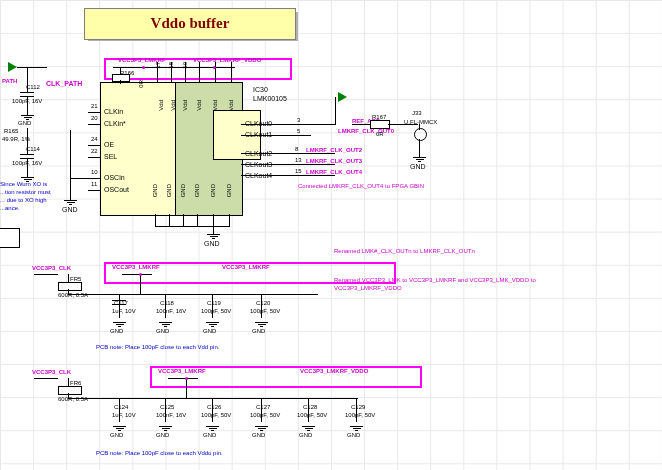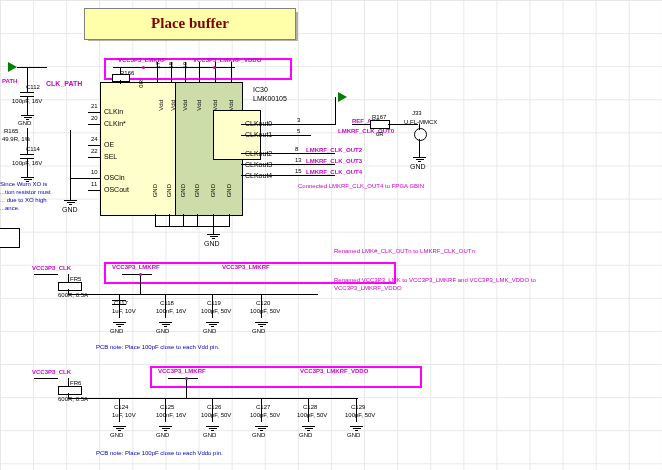--- a/index.html
+++ b/index.html
@@ -58,21 +58,21 @@
   #leftbox{position:absolute;left:-4px;top:228px;width:22px;height:18px;border:1px solid #000;background:#fff;}
 </style>
 </head>
 <body>
 
 <div id="sheet"></div>
 
 <div id="titleshadow"></div>
 <div id="titleshadow2"></div>
 <div id="titlebox">
-  <div class="t">Place buffer</div>
+  <div class="t">Vddo buffer</div>
 </div>
 
 <div class="mag" style="left:104px;top:58px;width:184px;height:18px;"></div>
 <div class="mag" style="left:104px;top:262px;width:288px;height:18px;"></div>
 <div class="mag" style="left:150px;top:366px;width:268px;height:18px;"></div>
 
 <div id="ic-left"></div>
 <div id="ic-right"></div>
 <div id="ic-inner"></div>
 

